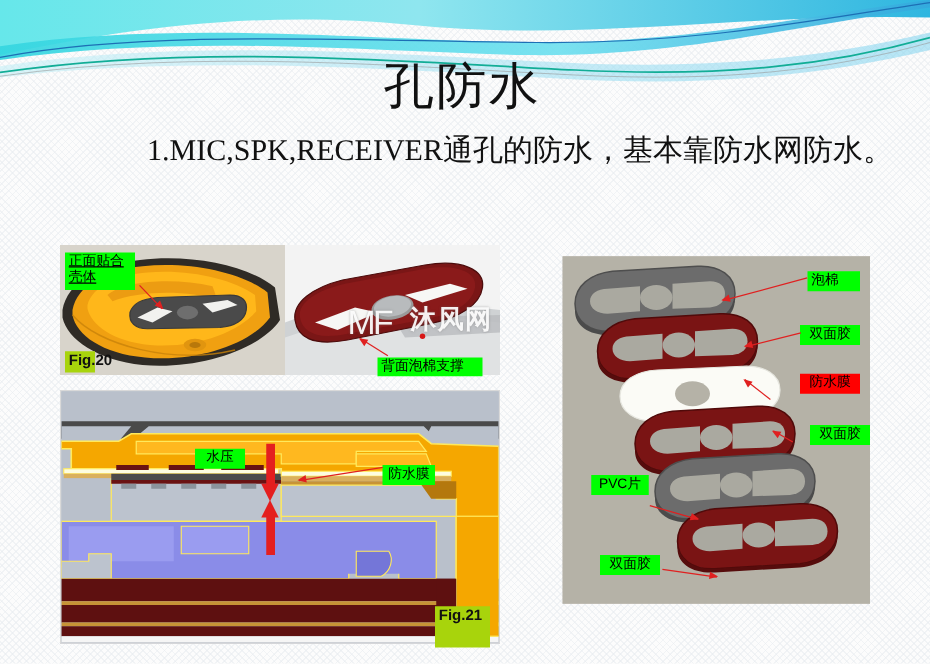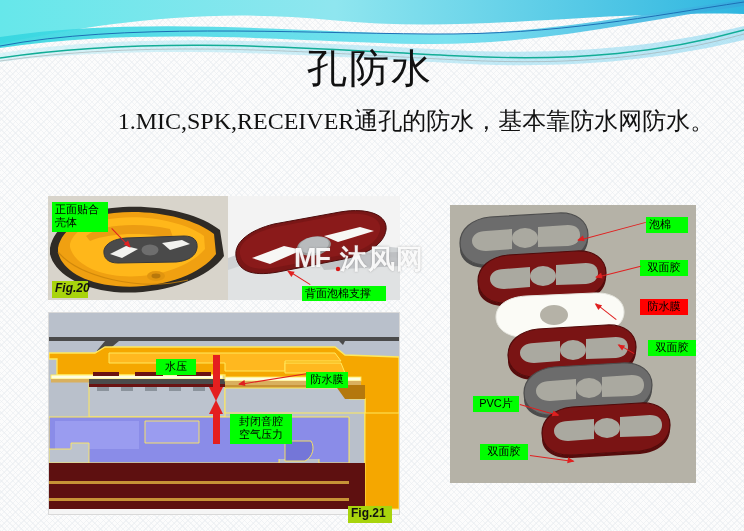--- a/index.html
+++ b/index.html
@@ -57,24 +57,24 @@
   #p1 .half-r{position:absolute;left:180px;top:0;width:172px;height:104px;background:#f4f4f4;overflow:hidden;}
 
   
   #p2{position:absolute;left:48px;top:312px;width:352px;height:203px;background:#b9c0cb;overflow:hidden;border:1px solid #d9d9d9;box-sizing:border-box;}
 
   
   #p3{position:absolute;left:450px;top:205px;width:246px;height:278px;background:#b5b2a7;overflow:hidden;}
 
   
   #wm{position:absolute;left:278px;top:243px;width:200px;height:52px;pointer-events:none;}
-  #wm .mf{position:absolute;left:0;top:0;font-size:27px;font-weight:bold;color:rgba(255,255,255,.92);
+  #wm .mf{position:absolute;left:0;top:0;font-size:27px;font-weight:normal;color:rgba(255,255,255,.92);
           font-family:"Liberation Sans",sans-serif;letter-spacing:-2px;
-          text-shadow:0 0 2px rgba(110,110,110,.55);margin-left:16px;}
-  #wm .cn{position:absolute;left:62px;top:-2px;font-size:27px;font-weight:bold;color:rgba(255,255,255,.92);
+          text-shadow:0 0 2px rgba(110,110,110,.55);}
+  #wm .cn{position:absolute;left:50px;top:-2px;font-size:21px;font-weight:bold;color:rgba(255,255,255,.92);
           font-family:Liberation Serif, serif;letter-spacing:1px;
           text-shadow:0 0 2px rgba(110,110,110,.55);}
   #wm .url{position:absolute;left:32px;top:31px;font-size:13px;font-weight:bold;color:rgba(255,255,255,.95);
           font-family:"Liberation Sans",sans-serif;letter-spacing:.5px;
           text-shadow:0 0 2px rgba(110,110,110,.55);}
 </style>
 </head>
 <body>
 
 <div id="slide">
@@ -162,36 +162,36 @@
         <path d="M96,40 L132,31 L146,35 L110,46 Z" fill="#f7f7f5"></path>
 
         <ellipse cx="86" cy="50" rx="17" ry="9.5" transform="rotate(-10 86 50)" fill="#9a9a9a"></ellipse>
         <ellipse cx="86" cy="49" rx="15" ry="8" transform="rotate(-10 86 49)" fill="#b8bbbd"></ellipse>
 
         <circle cx="110" cy="73" r="2.2" fill="#d81717"></circle>
       </svg>
     </div>
   </div>
 
-  <div class="lbl green" style="left:52px;top:202px;width:56px;height:30px;">正面贴合
+  <div class="lbl green" style="left:52px;top:202px;width:56px;height:30px;text-decoration:underline;">正面贴合
 壳体</div>
   <div class="arw" style="left:112px;top:228px;width:26px;transform:rotate(46deg);">
     <span class="shaft"></span>
       <span class="head" style="left:auto;right:-1px;
       border-right:none;border-left:7px solid #e02020;"></span>
   </div>
 
   <div class="lbl green" style="left:302px;top:286px;width:84px;height:15px;">背面泡棉支撑</div>
   <div class="arw" style="left:310px;top:285px;width:26px;transform:rotate(-148deg);">
     <span class="shaft"></span>
       <span class="head" style="left:auto;right:-1px;
       border-right:none;border-left:7px solid #e02020;"></span>
   </div>
 
-  <div class="lbl lime" style="left:52px;top:281px;width:36px;height:17px;font-style:italic;">Fig.20</div>
+  <div class="lbl lime" style="left:52px;top:281px;width:24px;height:17px;">Fig.20</div>
 
   <div id="wm">
     <div class="mf">MF</div>
     <div class="cn">沐风网</div>
   </div>
 
   <div id="p2">
     <svg width="350" height="201" viewBox="0 0 350 201" xmlns="http://www.w3.org/2000/svg">
 
       <rect x="0" y="0" width="350" height="24" fill="#b9c0cb"></rect>
@@ -265,24 +265,22 @@
   </div>
 
   <div class="lbl green" style="left:156px;top:359px;width:40px;height:16px;text-align:center;">水压</div>
 
   <div class="lbl green" style="left:306px;top:372px;width:42px;height:16px;text-align:center;">防水膜</div>
   <div class="arw" style="left:239px;top:384px;width:68px;transform:rotate(-9deg);">
     <span class="shaft"></span>
       <span class="head"></span>
   </div>
 
-  <div class="lbl green" style="left:230px;top:414px;width:62px;height:30px;text-align:center;">封闭音腔
-空气压力</div>
-
-  <div class="lbl lime" style="left:348px;top:506px;width:44px;height:17px;">Fig.21</div>
+
+  <div class="lbl lime" style="left:348px;top:485px;width:44px;height:33px;">Fig.21</div>
 
   <div id="p3">
     <svg width="246" height="278" viewBox="0 0 246 278" xmlns="http://www.w3.org/2000/svg">
       <rect x="0" y="0" width="246" height="278" fill="#b5b2a7"></rect>
 
       <g>
         <path d="M10,38 C10,24 22,14 40,12 L108,8 C126,7 138,16 138,30
                  C138,44 126,54 108,56 L40,60 C22,61 10,52 10,38 Z" fill="#6c6c6c" stroke="#4e4e4e" stroke-width="1.2"></path>
         <path d="M10,44 C10,56 22,64 40,63 L108,59 C126,57 138,48 138,34 L138,30
                  C138,44 126,54 108,56 L40,60 C22,61 10,52 10,38 Z" fill="#4b4b4b"></path>
@@ -358,21 +356,21 @@
       border-right:none;border-left:7px solid #e02020;"></span>
   </div>
 
   <div class="lbl green" style="left:648px;top:340px;width:48px;height:16px;text-align:center;">双面胶</div>
   <div class="arw" style="left:634px;top:354px;width:18px;transform:rotate(-150deg);">
     <span class="shaft"></span>
       <span class="head" style="left:auto;right:-1px;
       border-right:none;border-left:7px solid #e02020;"></span>
   </div>
 
-  <div class="lbl green" style="left:473px;top:396px;width:46px;height:16px;text-align:center;">PVC片</div>
+  <div class="lbl green" style="left:473px;top:380px;width:46px;height:16px;text-align:center;">PVC片</div>
   <div class="arw" style="left:520px;top:404px;width:40px;transform:rotate(16deg);">
       <span class="shaft"></span>
       <span class="head" style="left:auto;right:-1px;border-right:none;border-left:7px solid #e02020;"></span>
     </div>
 
   <div class="lbl green" style="left:480px;top:444px;width:48px;height:16px;text-align:center;">双面胶</div>
   <div class="arw" style="left:530px;top:455px;width:44px;transform:rotate(8deg);">
       <span class="shaft"></span>
       <span class="head" style="left:auto;right:-1px;border-right:none;border-left:7px solid #e02020;"></span>
     </div>

